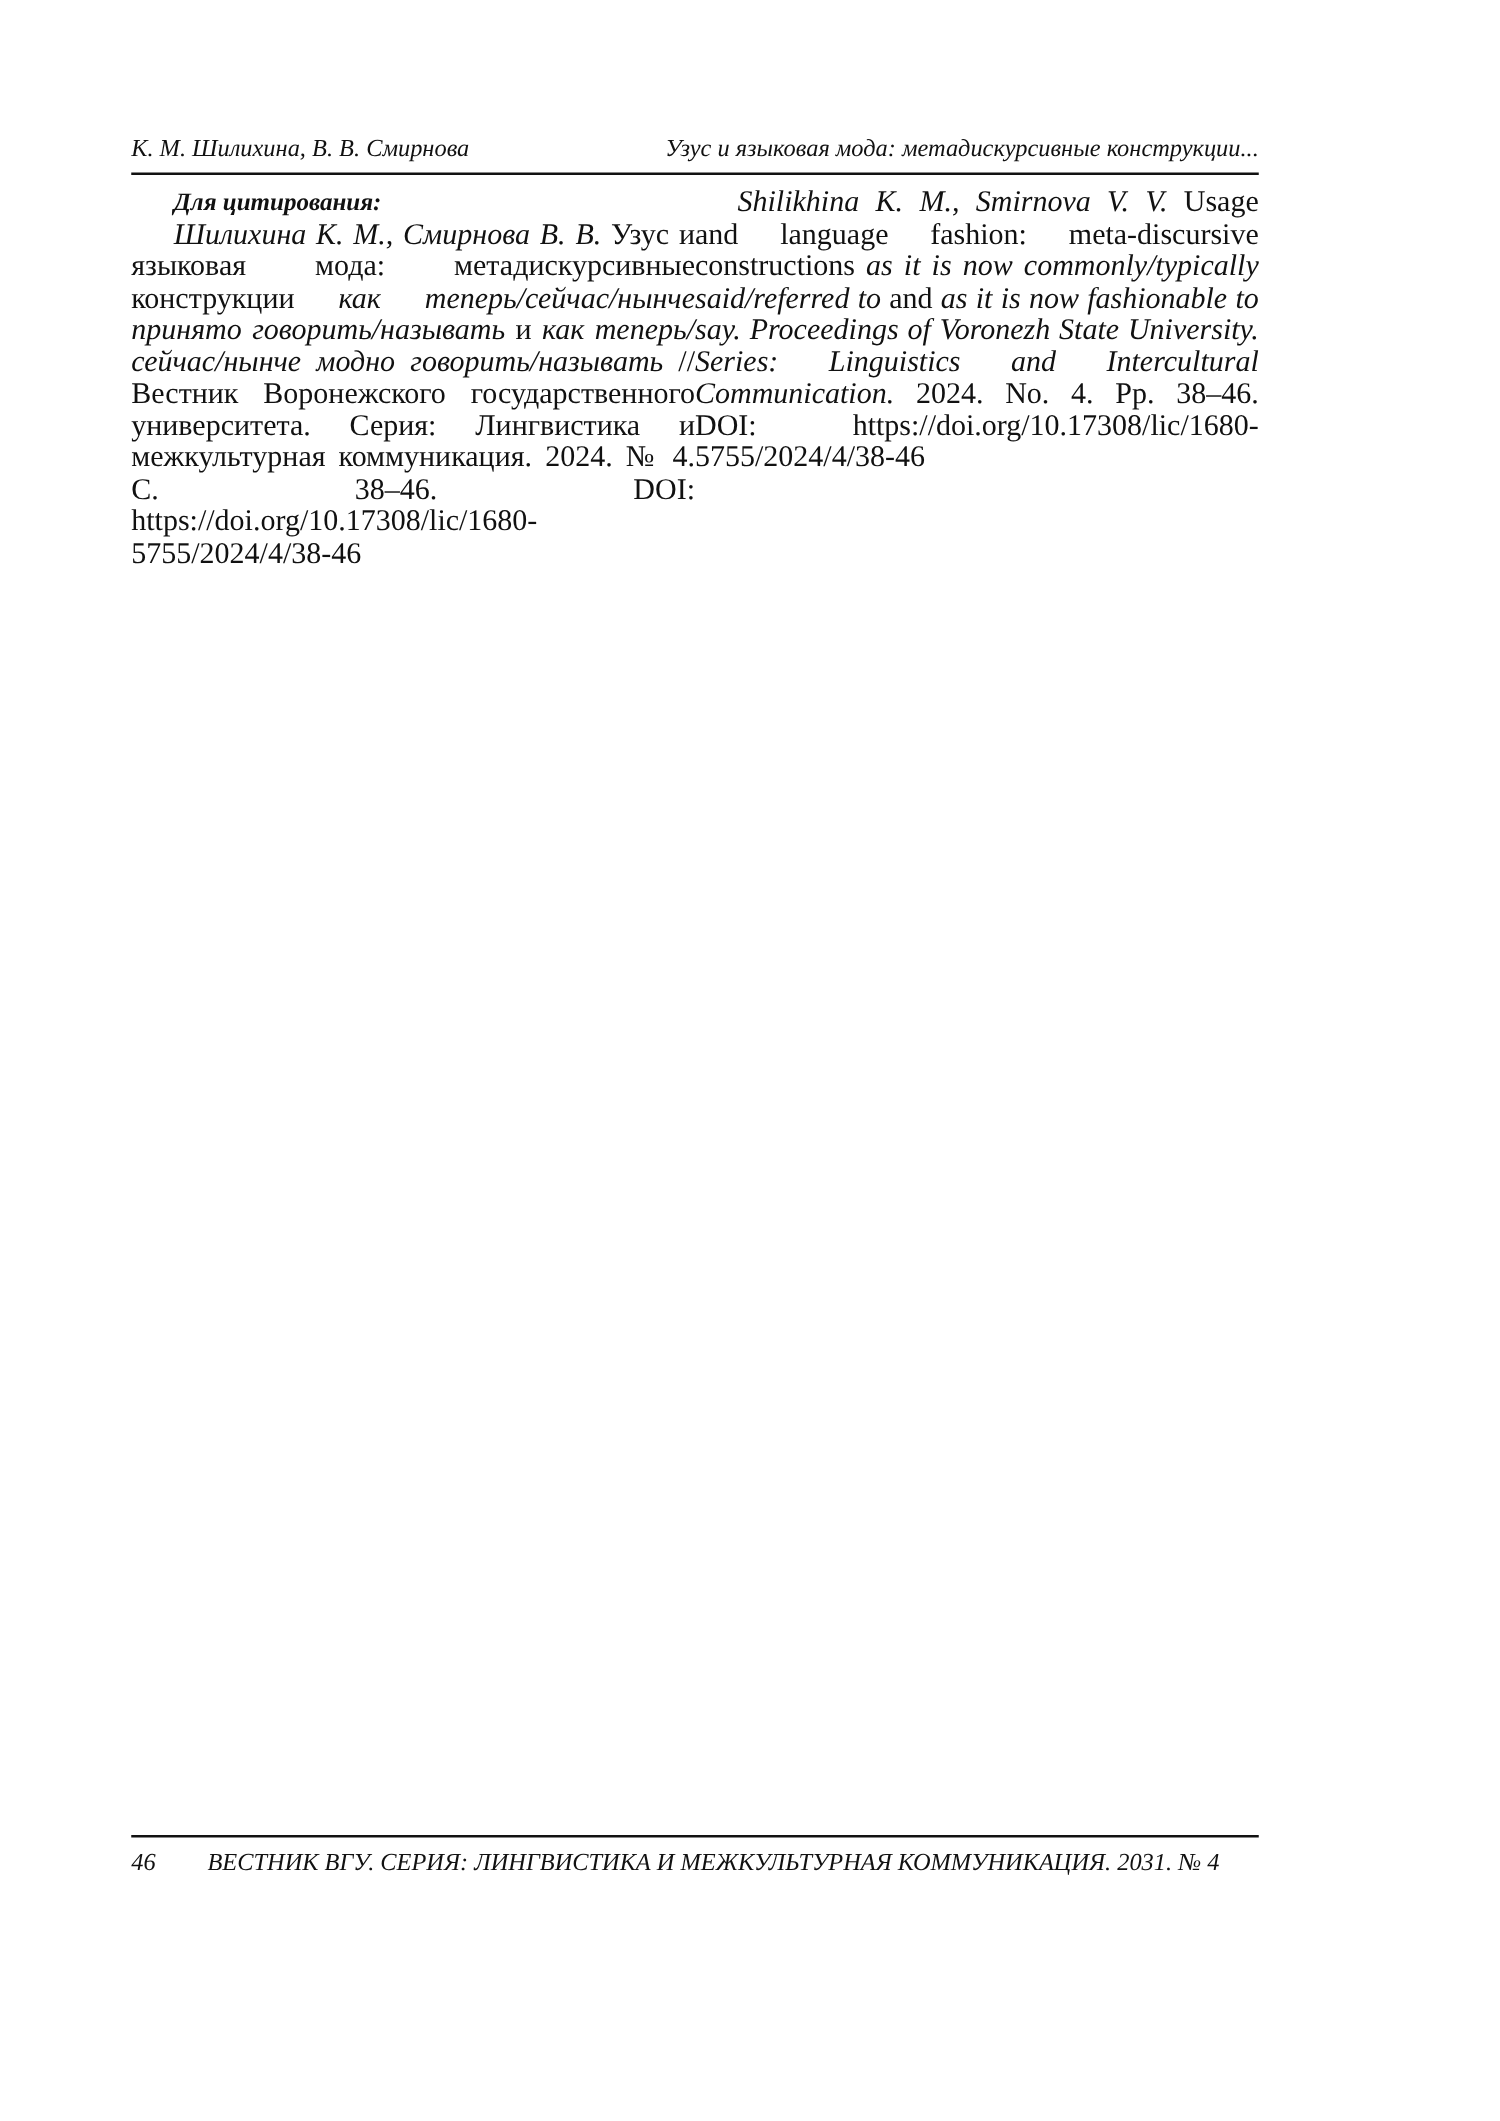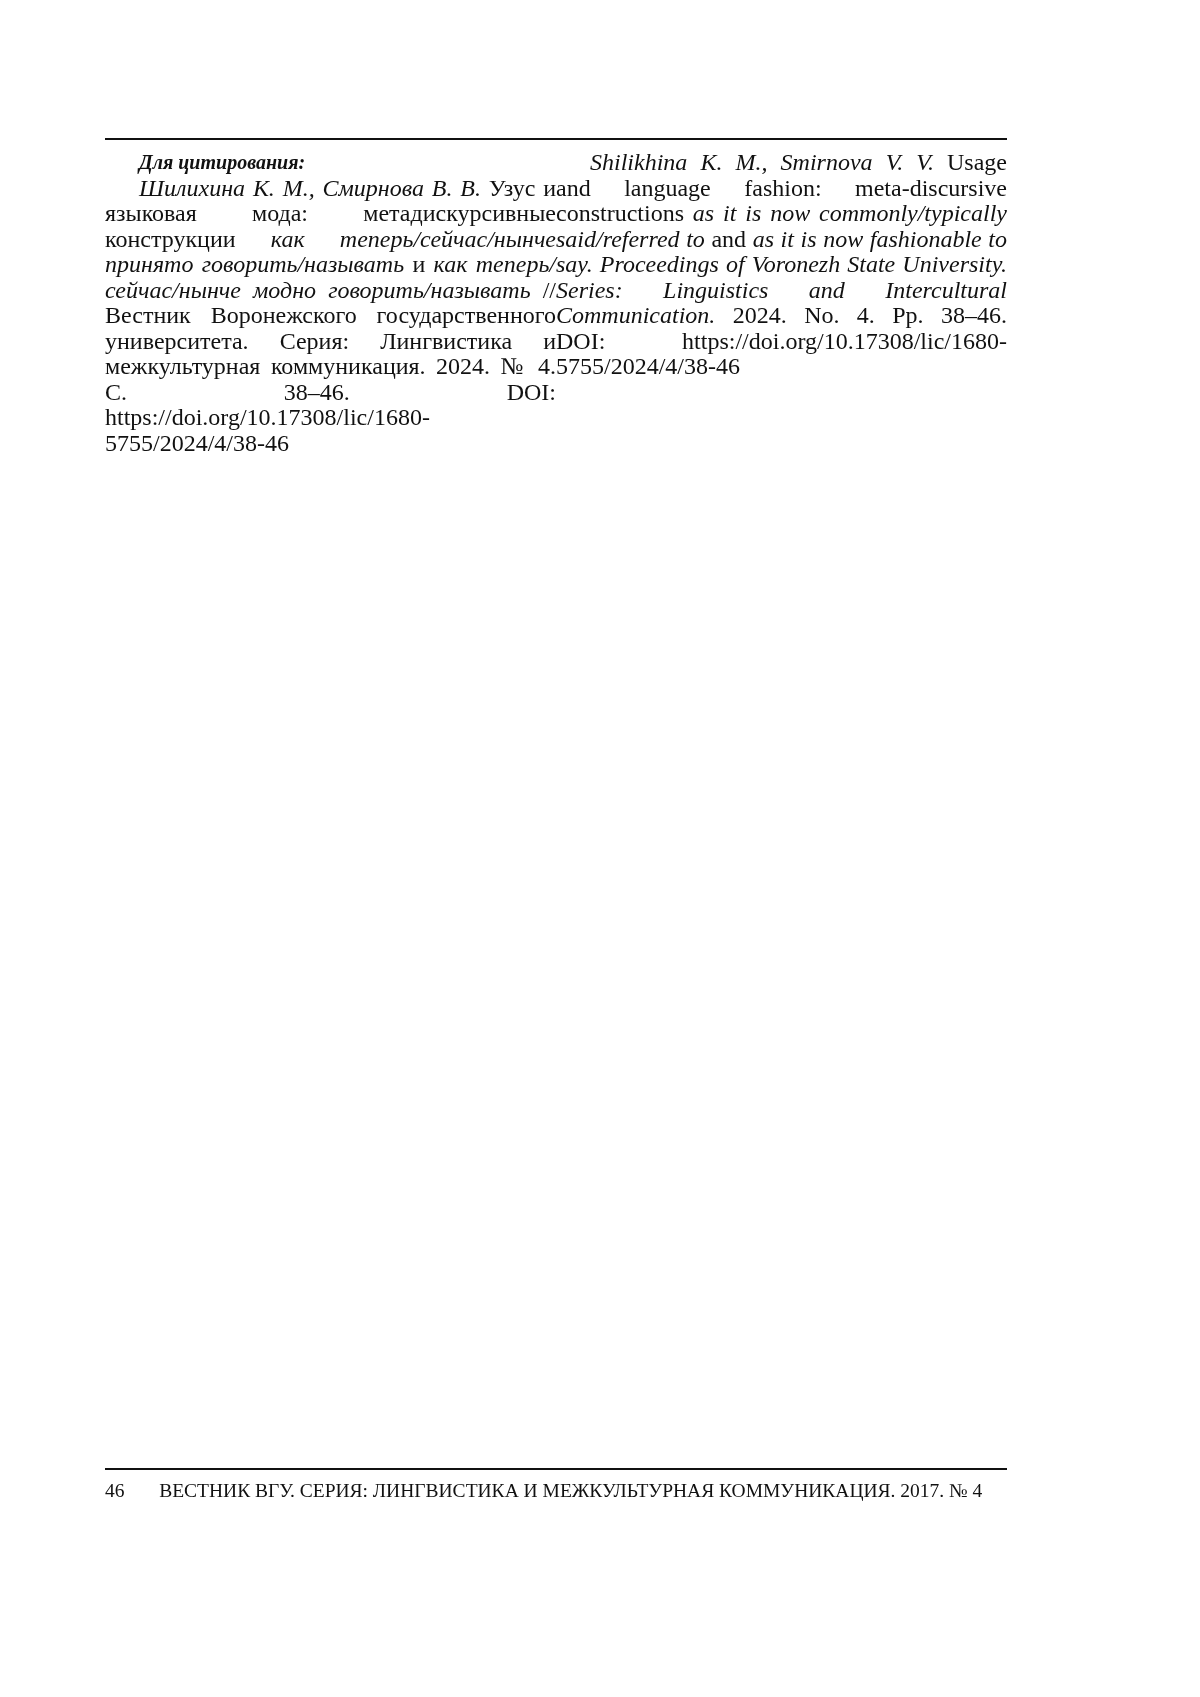--- a/index.html
+++ b/index.html
@@ -70,51 +70,56 @@
     top: 1468px;
     height: 0;
     border-top: 2px solid #111111;
   }
   .footer-row {
     top: 1478px;
     display: flex;
     align-items: center;
     font-size: 19.5px;
     line-height: 26px;
+    font-style: italic;
   }
   .footer-row .page-num {
     flex: 0 0 auto;
   }
   .footer-row .journal-line {
     flex: 1 1 auto;
     text-align: center;
     padding-left: 10px;
   }
 </style>
 </head>
 <body>
 
 <div class="page">
 
+  <header class="text-block running-head">
+    <span class="rh-left">К. М. Шилихина, В. В. Смирнова</span>
+    <span class="rh-right">Узус и языковая мода: метадискурсивные конструкции...</span>
+  </header>
 
   <div class="text-block header-rule"></div>
 
   <main class="text-block columns">
 
     <section class="col">
       <p class="cite-heading">Для цитирования:</p>
       <p class="cite-body"><span class="i">Шилихина К. М., Смирнова В. В. </span><span>Узус и языковая мода: метадискурсивные конструкции </span><span class="i">как теперь/сейчас/нынче принято говорить/называть </span><span>и </span><span class="i">как теперь/сейчас/нынче модно говорить/называть </span><span>// Вестник Воронежского государственного университета. Серия: Лингвистика и межкультурная коммуникация. 2024. № 4. С. 38–46. DOI: https://doi.org/10.17308/lic/1680-5755/2024/4/38-46</span></p>
     </section>
 
     <section class="col">
       <p class="cite-body"><span class="i">Shilikhina K. M., Smirnova V. V. </span><span>Usage and language fashion: meta-discursive constructions </span><span class="i">as it is now commonly/typically said/referred to </span><span>and </span><span class="i">as it is now fashionable to say. Proceedings of Voronezh State University. Series: Linguistics and Intercultural Communication. </span><span>2024. No. 4. Pp. 38–46. DOI: https://doi.org/10.17308/lic/1680-5755/2024/4/38-46</span></p>
     </section>
 
   </main>
 
   <div class="text-block footer-rule"></div>
 
   <footer class="text-block footer-row">
     <span class="page-num">46</span>
-    <span class="journal-line">ВЕСТНИК ВГУ. СЕРИЯ: ЛИНГВИСТИКА И МЕЖКУЛЬТУРНАЯ КОММУНИКАЦИЯ. 2017. № 4</span>
+    <span class="journal-line">ВЕСТНИК ВГУ. СЕРИЯ: ЛИНГВИСТИКА И МЕЖКУЛЬТУРНАЯ КОММУНИКАЦИЯ. 2031. № 4</span>
   </footer>
 
 </div>
 
 </body></html>

